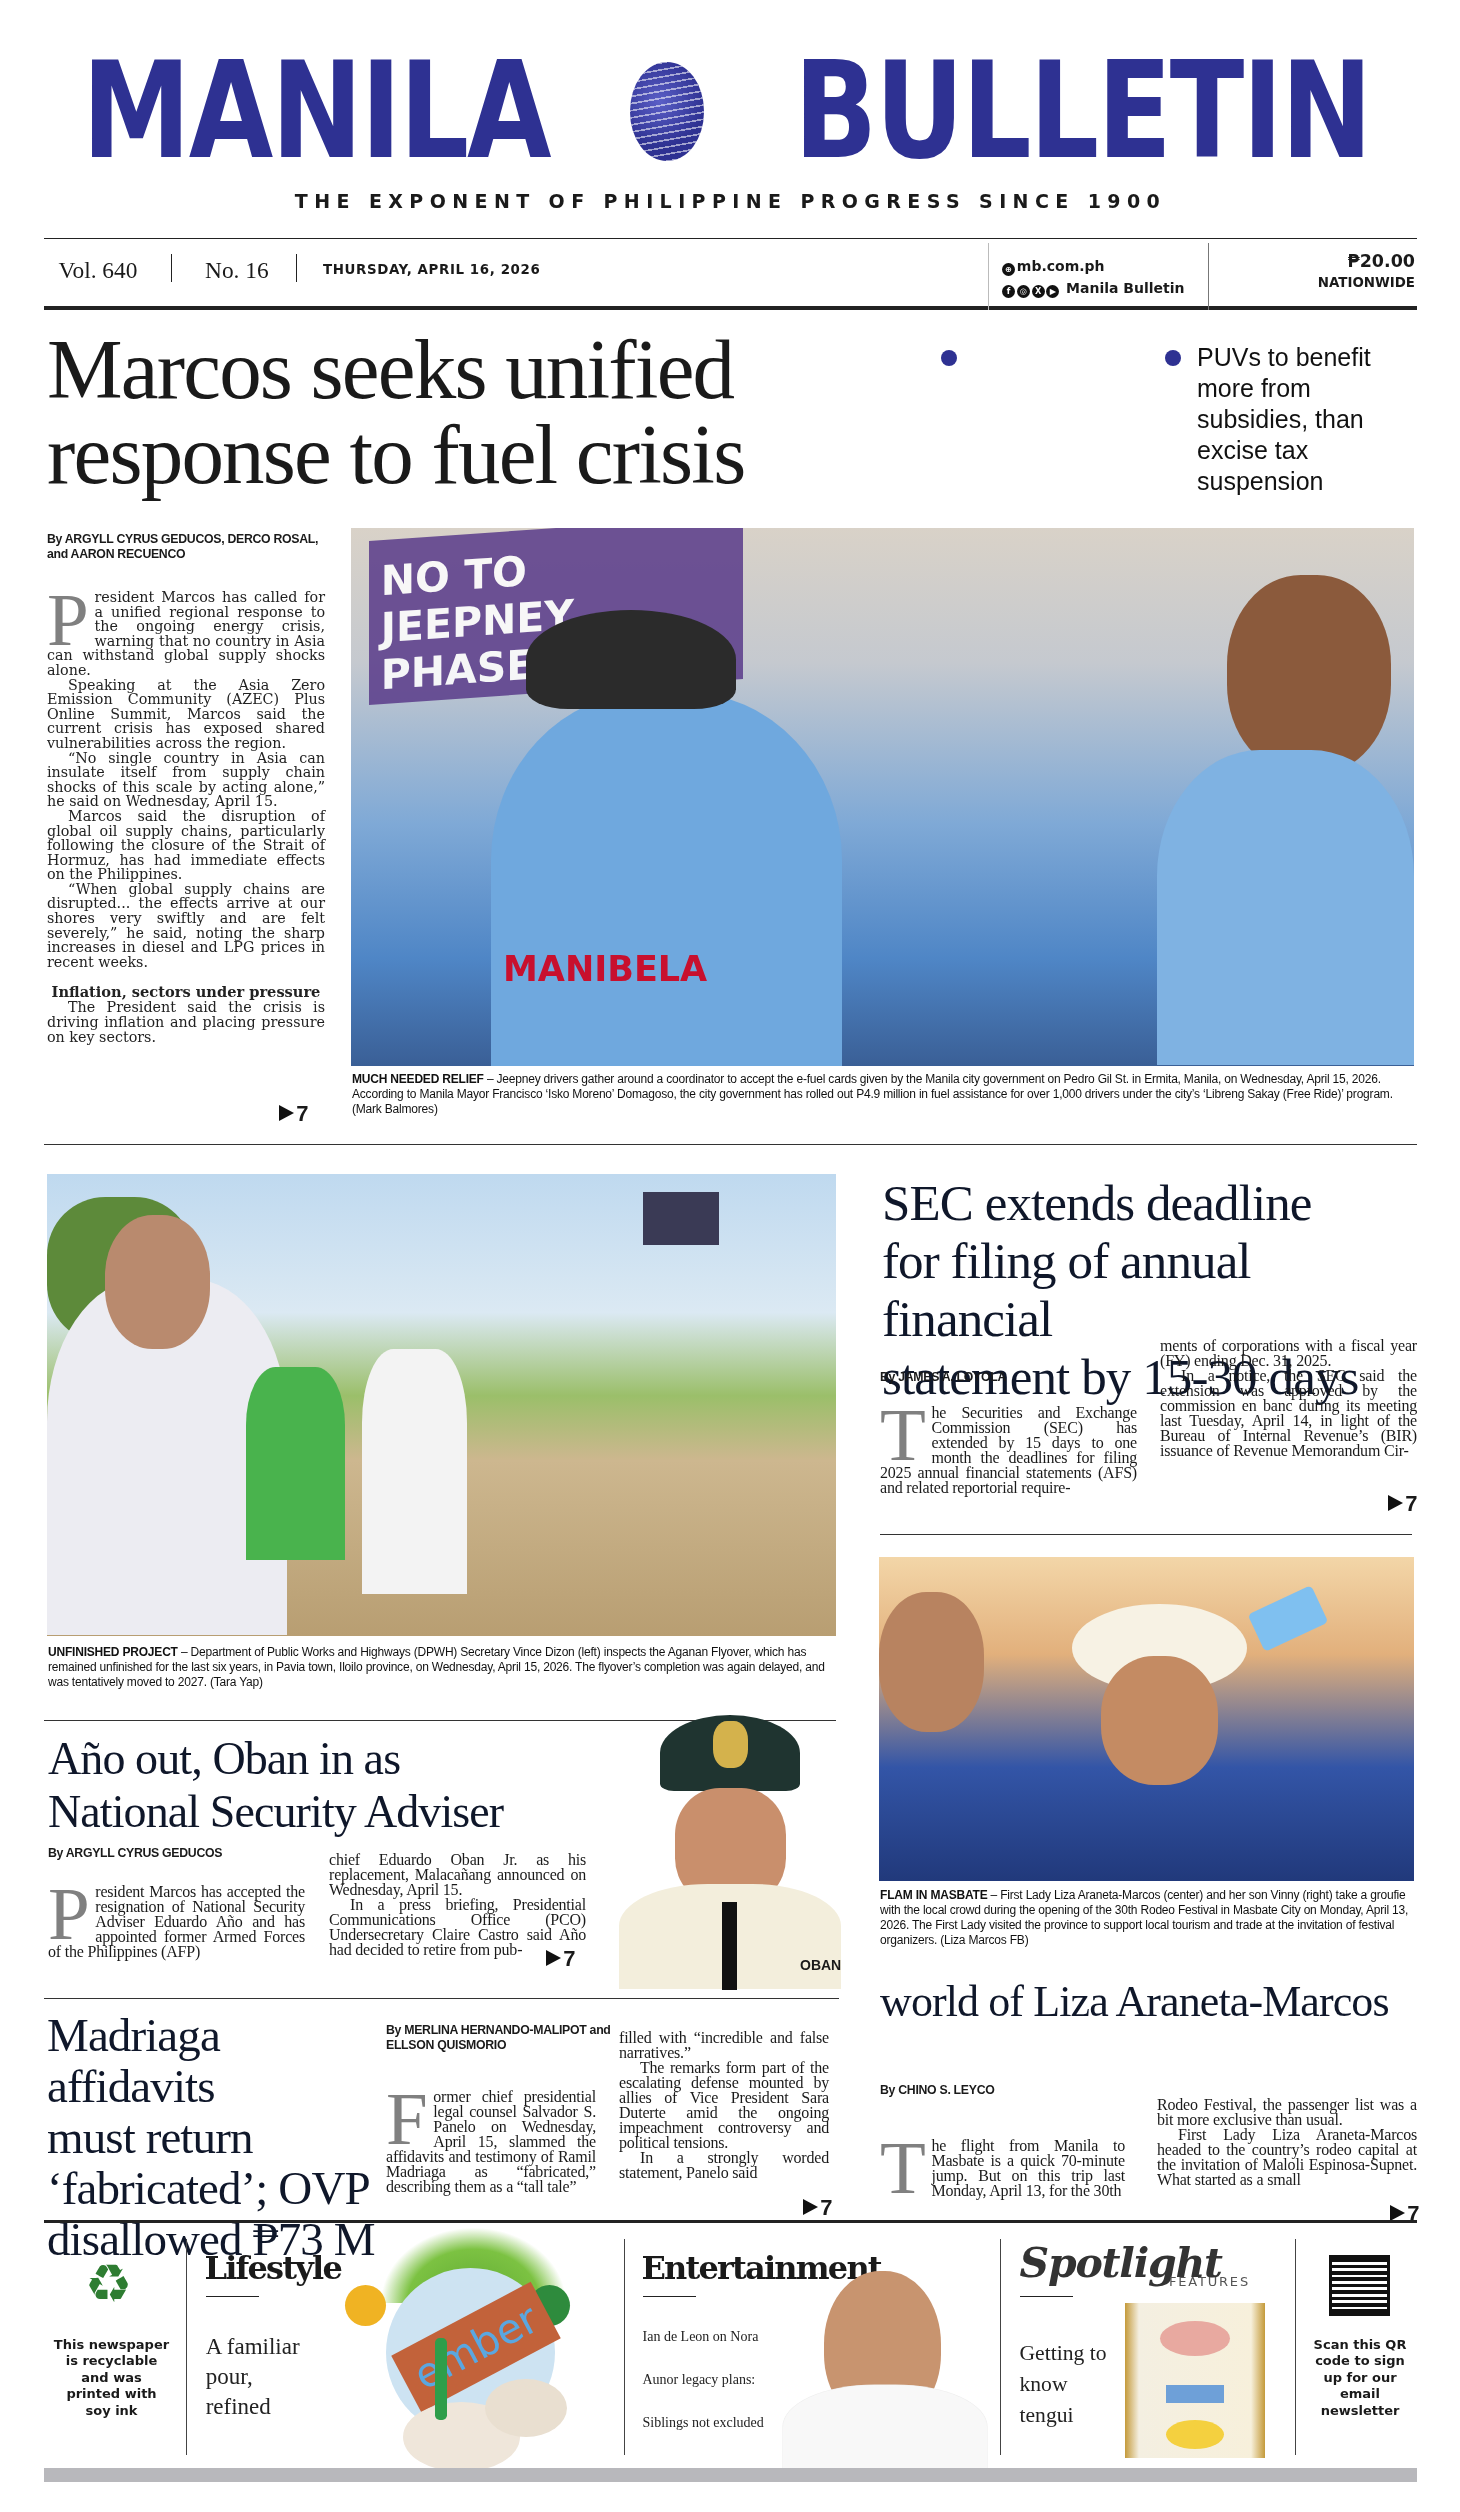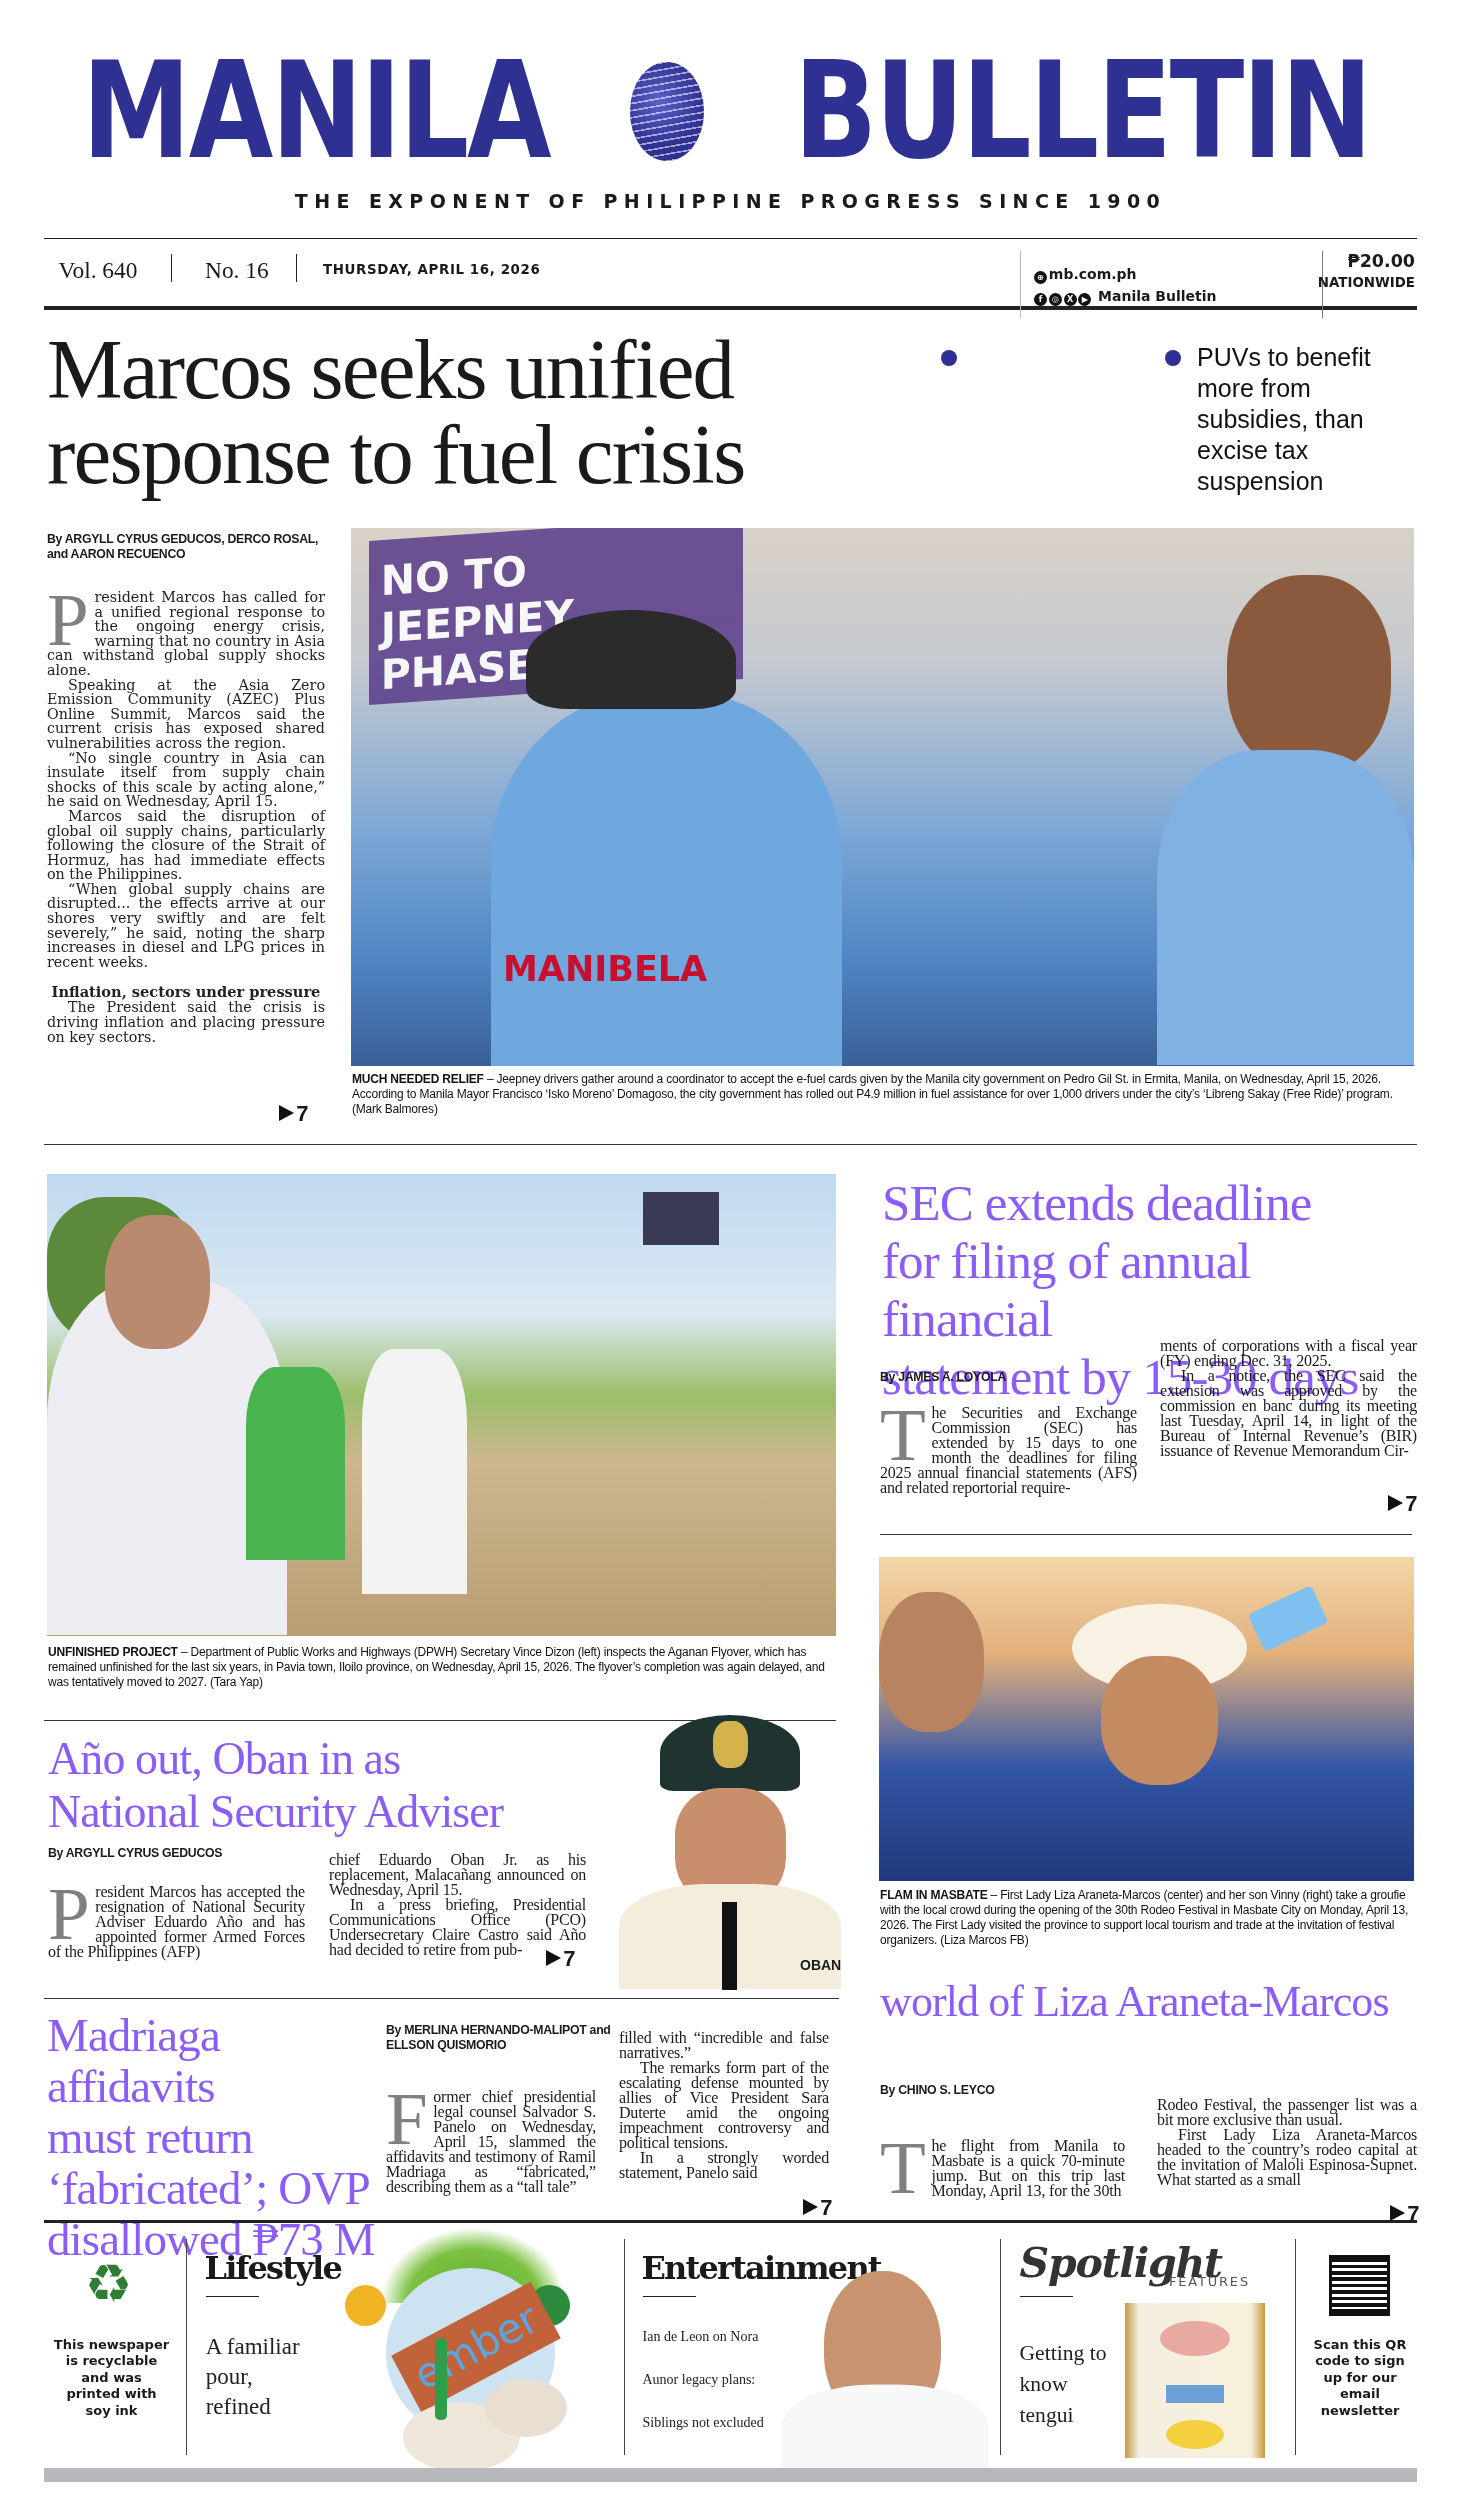--- a/index.html
+++ b/index.html
@@ -13,21 +13,21 @@
   .mh-globe { width: 88px; height: 99px; border-radius: 50%; background: radial-gradient(circle at 40% 40%, #5b5fc7, #2e3192 60%); margin: 0 -5.8px; position: relative; overflow: hidden; }
   .mh-globe::before { content: ""; position: absolute; inset: 0; background: repeating-linear-gradient(170deg, transparent 0 5.3px, rgba(255,255,255,0.55) 5.3px 7px); }
   .tagline { left: 0; top: 190px; width: 1461px; text-align: center; font-family: "DejaVu Sans", sans-serif; font-weight: 700; font-size: 19px; letter-spacing: 6.4px; color: #1a1a1a; }
 
   
   .infobar { left: 44px; top: 238px; width: 1373px; height: 72px; border-top: 1.2px solid #222; border-bottom: 4.1px solid #222; }
   .ib-vol { left: 14.6px; top: 17.5px; font-family: "Liberation Serif", serif; font-size: 23.4px; }
   .ib-sep { width: 1.2px; height: 28px; background: #222; top: 14.6px; }
   .ib-no { left: 161px; top: 17.5px; font-family: "Liberation Serif", serif; font-size: 23.4px; }
   .ib-date { left: 279px; top: 23.4px; font-family: "DejaVu Sans", sans-serif; font-weight: 700; font-size: 13.4px; letter-spacing: 0.6px; }
-  .ib-web { left: 944px; top: 12px; width: 303px; height: 67px; border-left: 0.6px solid #bbb; border-right: 0.6px solid #777; padding: 11.7px 0 0 13px; font-family: "DejaVu Sans", sans-serif; font-weight: 700; font-size: 14px; line-height: 22px; margin-left: 32px; }
+  .ib-web { left: 944px; top: 4px; width: 221px; height: 67px; border-left: 0.6px solid #bbb; border-right: 0.6px solid #777; padding: 11.7px 0 0 13px; font-family: "DejaVu Sans", sans-serif; font-weight: 700; font-size: 14px; line-height: 22px; }
   .ib-price { left: 1204px; top: 11.7px; width: 167px; text-align: right; font-family: "DejaVu Sans", sans-serif; font-weight: 700; font-size: 17.5px; line-height: 21px; }
   .ib-price .nw { font-size: 13.4px; }
   .soc { display: inline-block; width: 13px; height: 13px; border-radius: 50%; background: #111; color: #fff; font-size: 8.2px; text-align: center; line-height: 13px; margin-right: 1.8px; vertical-align: -1.8px; }
 
   
   .lead-hl { left: 47px; top: 327px; width: 876px; font-family: "Liberation Serif", serif; font-size: 85px; line-height: 85px; letter-spacing: -1.8px; color: #1a1a1a; }
   .bullets { top: 342px; font-family: "Liberation Sans", sans-serif; font-size: 25px; line-height: 31px; color: #111; }
   .bullet-dot { position: absolute; left: -32px; top: 7.6px; width: 16.4px; height: 16.4px; border-radius: 50%; background: #2e3192; }
 
   .byline { font-family: "Liberation Sans", sans-serif; font-weight: 700; font-size: 12.3px; letter-spacing: -0.3px; text-transform: none; line-height: 14.6px; }
@@ -42,21 +42,21 @@
   .jump { position: absolute; font-family: "Liberation Sans", sans-serif; font-weight: 700; font-size: 22px; line-height: 22px; }
   .jump .tri { display: inline-block; width: 0; height: 0; border-left: 15px solid #111; border-top: 8.8px solid transparent; border-bottom: 8.8px solid transparent; margin-right: 2.3px; vertical-align: 0; }
 
   .caption { font-family: "Liberation Sans", sans-serif; font-size: 12px; line-height: 15px; letter-spacing: -0.2px; transform-origin: left top; color: #111; }
   .caption b { font-weight: 700; }
 
   .photo { overflow: hidden; }
   .hrule { height: 1.8px; background: #333; }
   .vrule { width: 0.6px; background: #444; }
 
-  .sec-hl { font-family: "Liberation Serif", serif; font-size: 50px; line-height: 56px; letter-spacing: -0.9px; color: #8b5cf6; }
+  .sec-hl { font-family: "Liberation Serif", serif; font-size: 50px; line-height: 56px; letter-spacing: -0.9px; color: #0f172a; }
 
   
   .strip-head { font-family: "DejaVu Serif", serif; font-weight: 700; font-size: 32px; letter-spacing: -1.8px; line-height: 35px; }
   .strip-rule { width: 53px; height: 1.2px; background: #222; }
   .strip-text { font-family: "Liberation Serif", serif; font-size: 23px; line-height: 30px; color: #222; }
   .gray-bar { left: 44px; top: 2468px; width: 1373px; height: 14px; background: #b8b8bc; }
   .tiny-bold { font-family: "DejaVu Sans", sans-serif; font-weight: 700; font-size: 13px; line-height: 16.4px; text-align: center; }
 </style>
 </head>
 <body>

